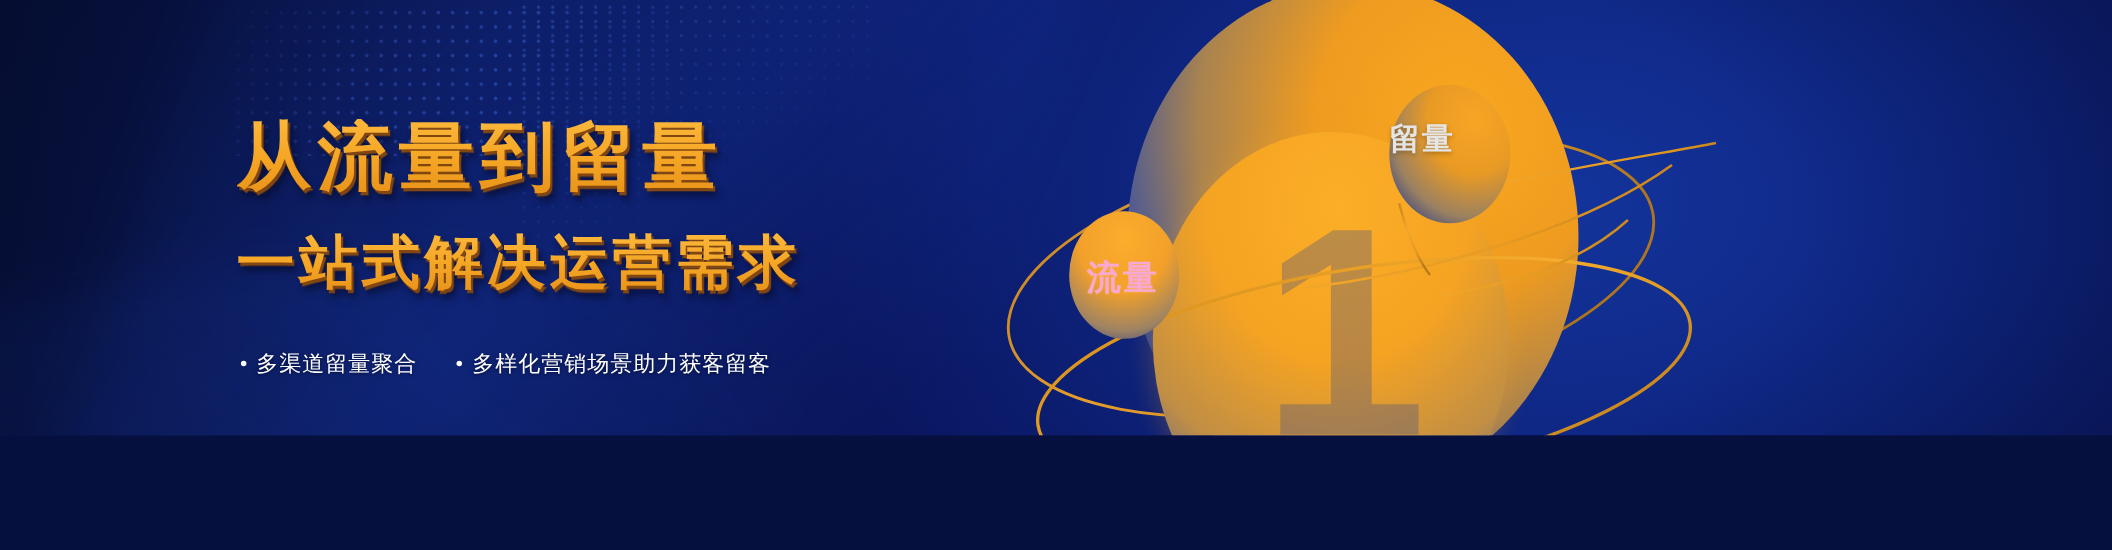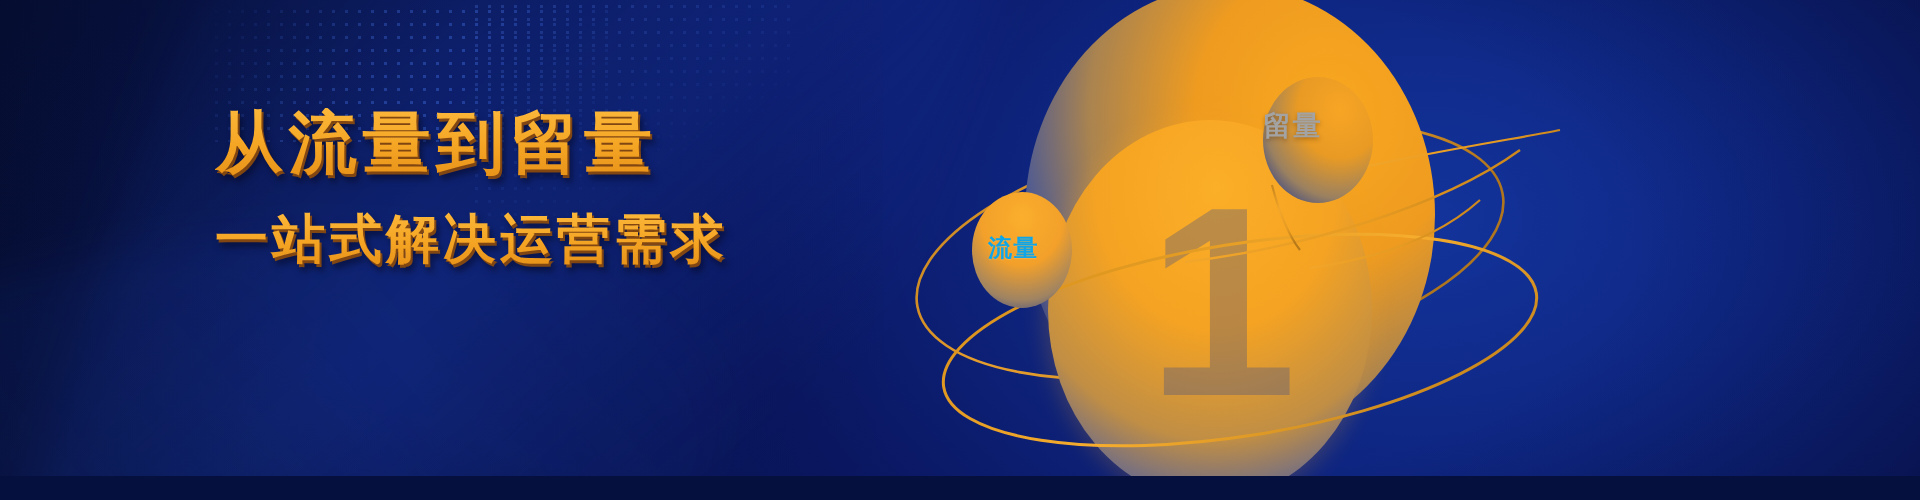--- a/index.html
+++ b/index.html
@@ -3,21 +3,21 @@
 <meta charset="utf-8">
 <style>
   html, body {
     margin: 0;
     padding: 0;
     background: #06103f;
   }
   .banner {
     position: relative;
     width: 1920px;
-    height: 476px;
+    height: 396px;
     overflow: hidden;
     font-family: "Liberation Sans", "DejaVu Sans", sans-serif;
     background: #0a1550;
   }
 
   
   .bg-base {
     position: absolute;
     inset: 0;
     background:
@@ -137,49 +137,59 @@
 
   .sphere-label-big {
     position: absolute;
     font-weight: 700;
     letter-spacing: 0.06em;
     white-space: nowrap;
   }
   .label-liuliang {
     left: 108px;
     top: 232px;
-    font-size: 24px;
-    color: #0ea5e9;
+    font-size: 31px;
+    color: #f9a8d4;
     text-shadow: 0 1px 1px rgba(255,200,120,0.35);
   }
   .label-liangliang {
     left: 383px;
     top: 107px;
     font-size: 28px;
-    color: #a3a3a3;
+    color: #e5e5e5;
     text-shadow: 0 2px 4px rgba(60,30,0,0.35);
   }
 </style>
 </head>
 <body>
 
 <div class="banner">
 
   <div class="bg-base"></div>
   <div class="bg-left-dark"></div>
   <div class="bg-swoosh-b"></div>
   <div class="bg-swoosh-a"></div>
   <div class="bg-dots"></div>
   <div class="bg-dots2"></div>
   <div class="bg-vignette"></div>
 
   <div class="copy">
     <div class="headline">从流量到留量</div>
     <div class="subheadline">一站式解决运营需求</div>
 
+    <div class="bullets">
+      <div class="bullet">
+        <span class="bullet-dot"></span>
+        <span>多渠道留量聚合</span>
+      </div>
+      <div class="bullet">
+        <span class="bullet-dot"></span>
+        <span>多样化营销场景助力获客留客</span>
+      </div>
+    </div>
   </div>
 
   <div class="graphic">
     <svg viewBox="0 0 1040 500" xmlns="http://www.w3.org/2000/svg">
       <defs>
         <radialGradient id="gradBig" cx="74%" cy="28%" r="86%">
           <stop offset="0%" stop-color="#F9A81F"></stop>
           <stop offset="38%" stop-color="#EE9B20"></stop>
           <stop offset="68%" stop-color="#A98350"></stop>
           <stop offset="88%" stop-color="#4D5A93"></stop>

